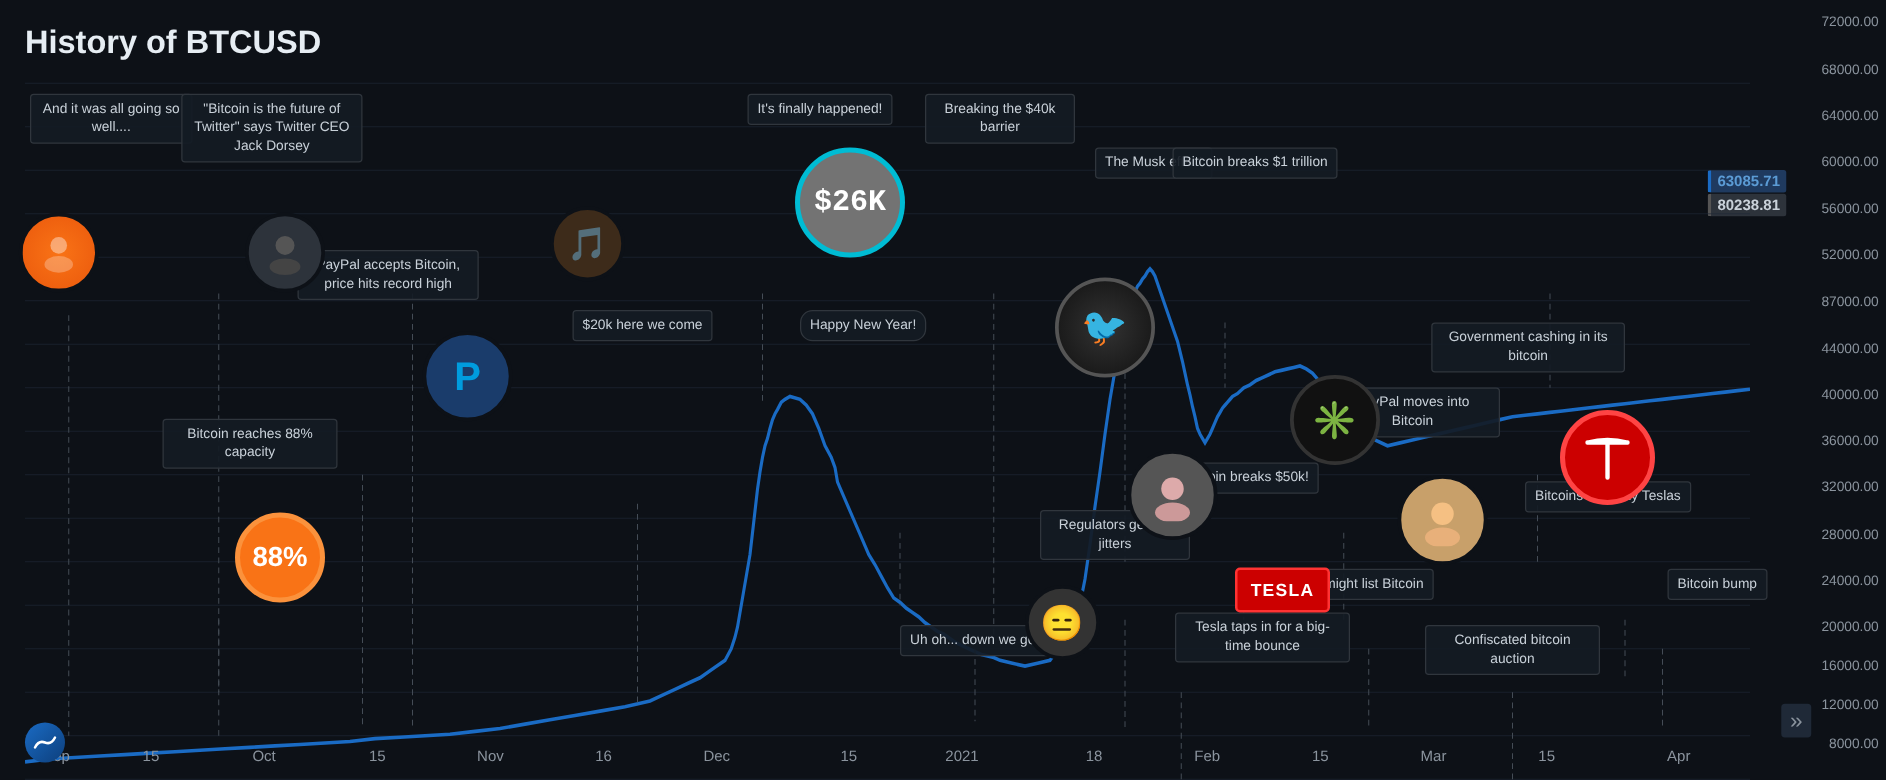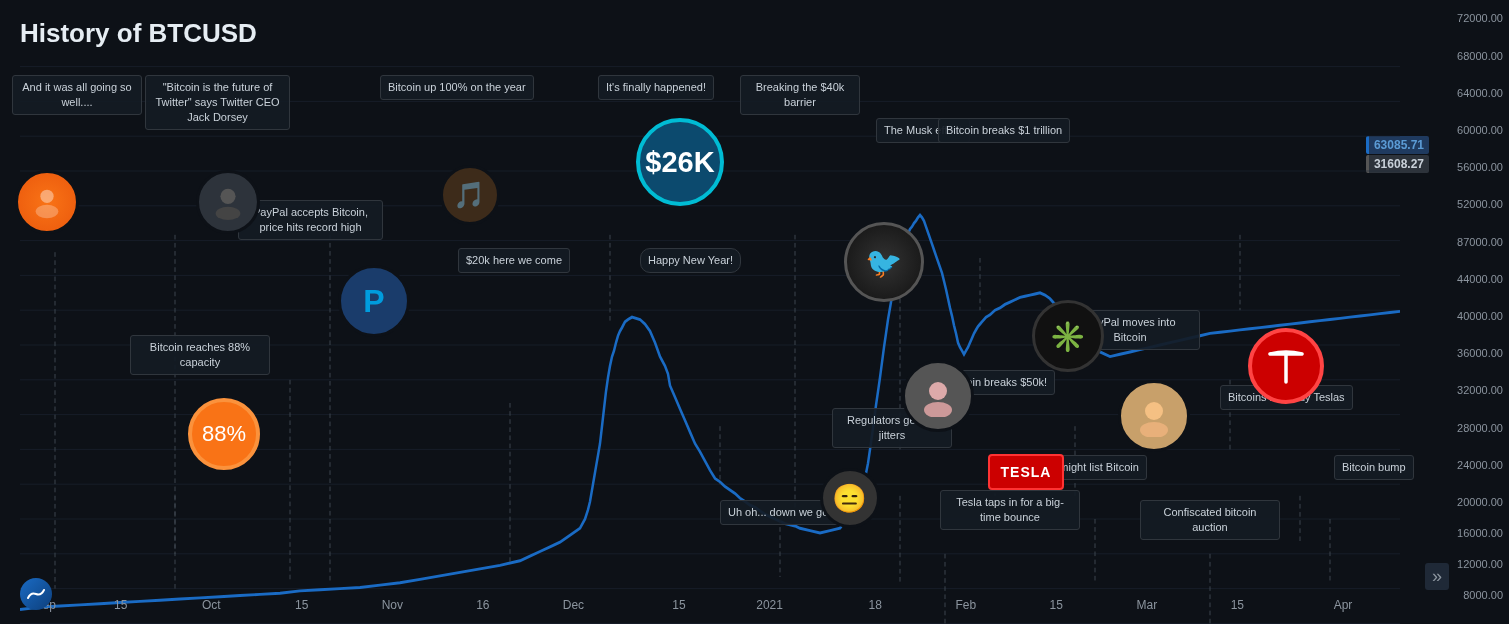--- a/index.html
+++ b/index.html
@@ -124,21 +124,21 @@
   <div class="y-label" style="top:56%">36000.00</div>
   <div class="y-label" style="top:62%">32000.00</div>
   <div class="y-label" style="top:68%">28000.00</div>
   <div class="y-label" style="top:74%">24000.00</div>
   <div class="y-label" style="top:80%">20000.00</div>
   <div class="y-label" style="top:85%">16000.00</div>
   <div class="y-label" style="top:90%">12000.00</div>
   <div class="y-label" style="top:95%">8000.00</div>
 
   <div class="price-label" style="top: 22%; right: 80px; background:#1f3a5f; color:#5b9bd5; border-left:3px solid #1a6bc4; font-size:12px;">63085.71</div>
-  <div class="price-label" style="top: 25%; right: 80px; background:#2d333b; color:#c9d1d9; border-left:3px solid #555; font-size:12px;">31608.27</div>
+  <div class="price-label" style="top: 25%; right: 80px; background:#2d333b; color:#c9d1d9; border-left:3px solid #555; font-size:12px;">80238.81</div>
 
   <svg width="1380" height="580" style="position:absolute;left:20px;top:55px;" viewBox="0 0 1380 500" preserveAspectRatio="none">
 
     <line x1="0" y1="10" x2="1380" y2="10" stroke="#1f2937" stroke-width="0.5"></line>
     <line x1="0" y1="40" x2="1380" y2="40" stroke="#1f2937" stroke-width="0.5"></line>
     <line x1="0" y1="70" x2="1380" y2="70" stroke="#1f2937" stroke-width="0.5"></line>
     <line x1="0" y1="100" x2="1380" y2="100" stroke="#1f2937" stroke-width="0.5"></line>
     <line x1="0" y1="130" x2="1380" y2="130" stroke="#1f2937" stroke-width="0.5"></line>
     <line x1="0" y1="160" x2="1380" y2="160" stroke="#1f2937" stroke-width="0.5"></line>
     <line x1="0" y1="190" x2="1380" y2="190" stroke="#1f2937" stroke-width="0.5"></line>
@@ -421,25 +421,24 @@
   <div class="x-label" style="left:38%">Dec</div>
   <div class="x-label" style="left:45%">15</div>
   <div class="x-label" style="left:51%">2021</div>
   <div class="x-label" style="left:58%">18</div>
   <div class="x-label" style="left:64%">Feb</div>
   <div class="x-label" style="left:70%">15</div>
   <div class="x-label" style="left:76%">Mar</div>
   <div class="x-label" style="left:82%">15</div>
   <div class="x-label" style="left:89%">Apr</div>
 
-  <div class="annotation multiline" style="left:12px;top:75px;max-width:130px;">And it was all going so well....</div>
+  <div class="annotation multiline" style="left:24px;top:75px;max-width:130px;">And it was all going so well....</div>
 
   <div class="annotation multiline" style="left:145px;top:75px;max-width:145px;">"Bitcoin is the future of Twitter" says Twitter CEO Jack Dorsey</div>
 
-  <div class="annotation" style="left:380px;top:75px;">Bitcoin up 100% on the year</div>
 
   <div class="annotation" style="left:598px;top:75px;">It's finally happened!</div>
 
   <div class="annotation multiline" style="left:740px;top:75px;max-width:120px;">Breaking the $40k barrier</div>
 
   <div class="annotation" style="left:840px;top:118px;margin-left:36px;">The Musk effect</div>
 
   <div class="annotation" style="left:938px;top:118px;">Bitcoin breaks $1 trillion</div>
 
 
@@ -450,20 +449,21 @@
   <div class="annotation" style="left:640px;top:248px;border-radius:10px;">Happy New Year!</div>
 
   <div class="annotation multiline" style="left:130px;top:335px;max-width:140px;">Bitcoin reaches 88% capacity</div>
 
   <div class="annotation multiline" style="left:832px;top:408px;max-width:120px;">Regulators get the jitters</div>
 
   <div class="annotation" style="left:940px;top:370px;">Bitcoin breaks $50k!</div>
 
   <div class="annotation multiline" style="left:1060px;top:310px;max-width:140px;">PayPal moves into Bitcoin</div>
 
+  <div class="annotation multiline" style="left:1145px;top:258px;max-width:155px;">Government cashing in its bitcoin</div>
 
   <div class="annotation" style="left:1022px;top:455px;">Cboe might list Bitcoin</div>
 
   <div class="annotation multiline" style="left:1140px;top:500px;max-width:140px;">Confiscated bitcoin auction</div>
 
   <div class="annotation multiline" style="left:940px;top:490px;max-width:140px;">Tesla taps in for a big-time bounce</div>
 
   <div class="annotation multiline" style="left:1220px;top:385px;max-width:145px;">Bitcoins now buy Teslas</div>
 
   <div class="annotation" style="left:1334px;top:455px;">Bitcoin bump</div>
@@ -485,23 +485,23 @@
   </div>
 
   <div class="circle-icon" style="left:338px;top:265px;width:72px;height:72px;background:#1a3c6b;border-color:#0d1117;">
     <div style="font-size:32px;font-weight:900;color:#009cde;font-family:Arial;">P</div>
   </div>
 
   <div class="circle-icon" style="left:440px;top:165px;width:60px;height:60px;background:#3d2b1a;border-color:#0d1117;">
     <div style="font-size:26px;">🎵</div>
   </div>
 
-  <div class="circle-icon" style="left:636px;top:118px;width:88px;height:88px;background:#0c4a6e;border:4px solid #00bcd4;border-radius:50%;display:flex;align-items:center;justify-content:center;font-size:29px;font-weight:bold;color:#fff;">$26K</div>
-
-  <div class="circle-icon" style="left:188px;top:398px;width:72px;height:72px;background:#f97316;border:4px solid #fb923c;font-size:22px;font-weight:normal;color:#fff;">88%</div>
+  <div class="circle-icon" style="left:636px;top:118px;width:88px;height:88px;background:#737373;border:4px solid #00bcd4;border-radius:50%;display:flex;align-items:center;justify-content:center;font-size:24px;font-weight:bold;color:#fff;font-family:Liberation Mono, monospace;">$26K</div>
+
+  <div class="circle-icon" style="left:188px;top:410px;width:72px;height:72px;background:#f97316;border:4px solid #fb923c;font-size:22px;font-weight:bold;color:#fff;">88%</div>
 
   <div class="circle-icon" style="left:844px;top:222px;width:80px;height:80px;background:radial-gradient(circle,#333,#111);border:3px solid #555;">
     <div style="font-size:30px;color:#1da1f2;">🐦</div>
   </div>
 
   <div class="circle-icon" style="left:902px;top:360px;width:72px;height:72px;background:#555;border-color:#0d1117;">
     <svg width="42" height="42" viewBox="0 0 42 42">
         <circle cx="21" cy="16" r="9" fill="#daa"></circle>
         <ellipse cx="21" cy="35" rx="14" ry="8" fill="#c99"></ellipse>
       </svg>

